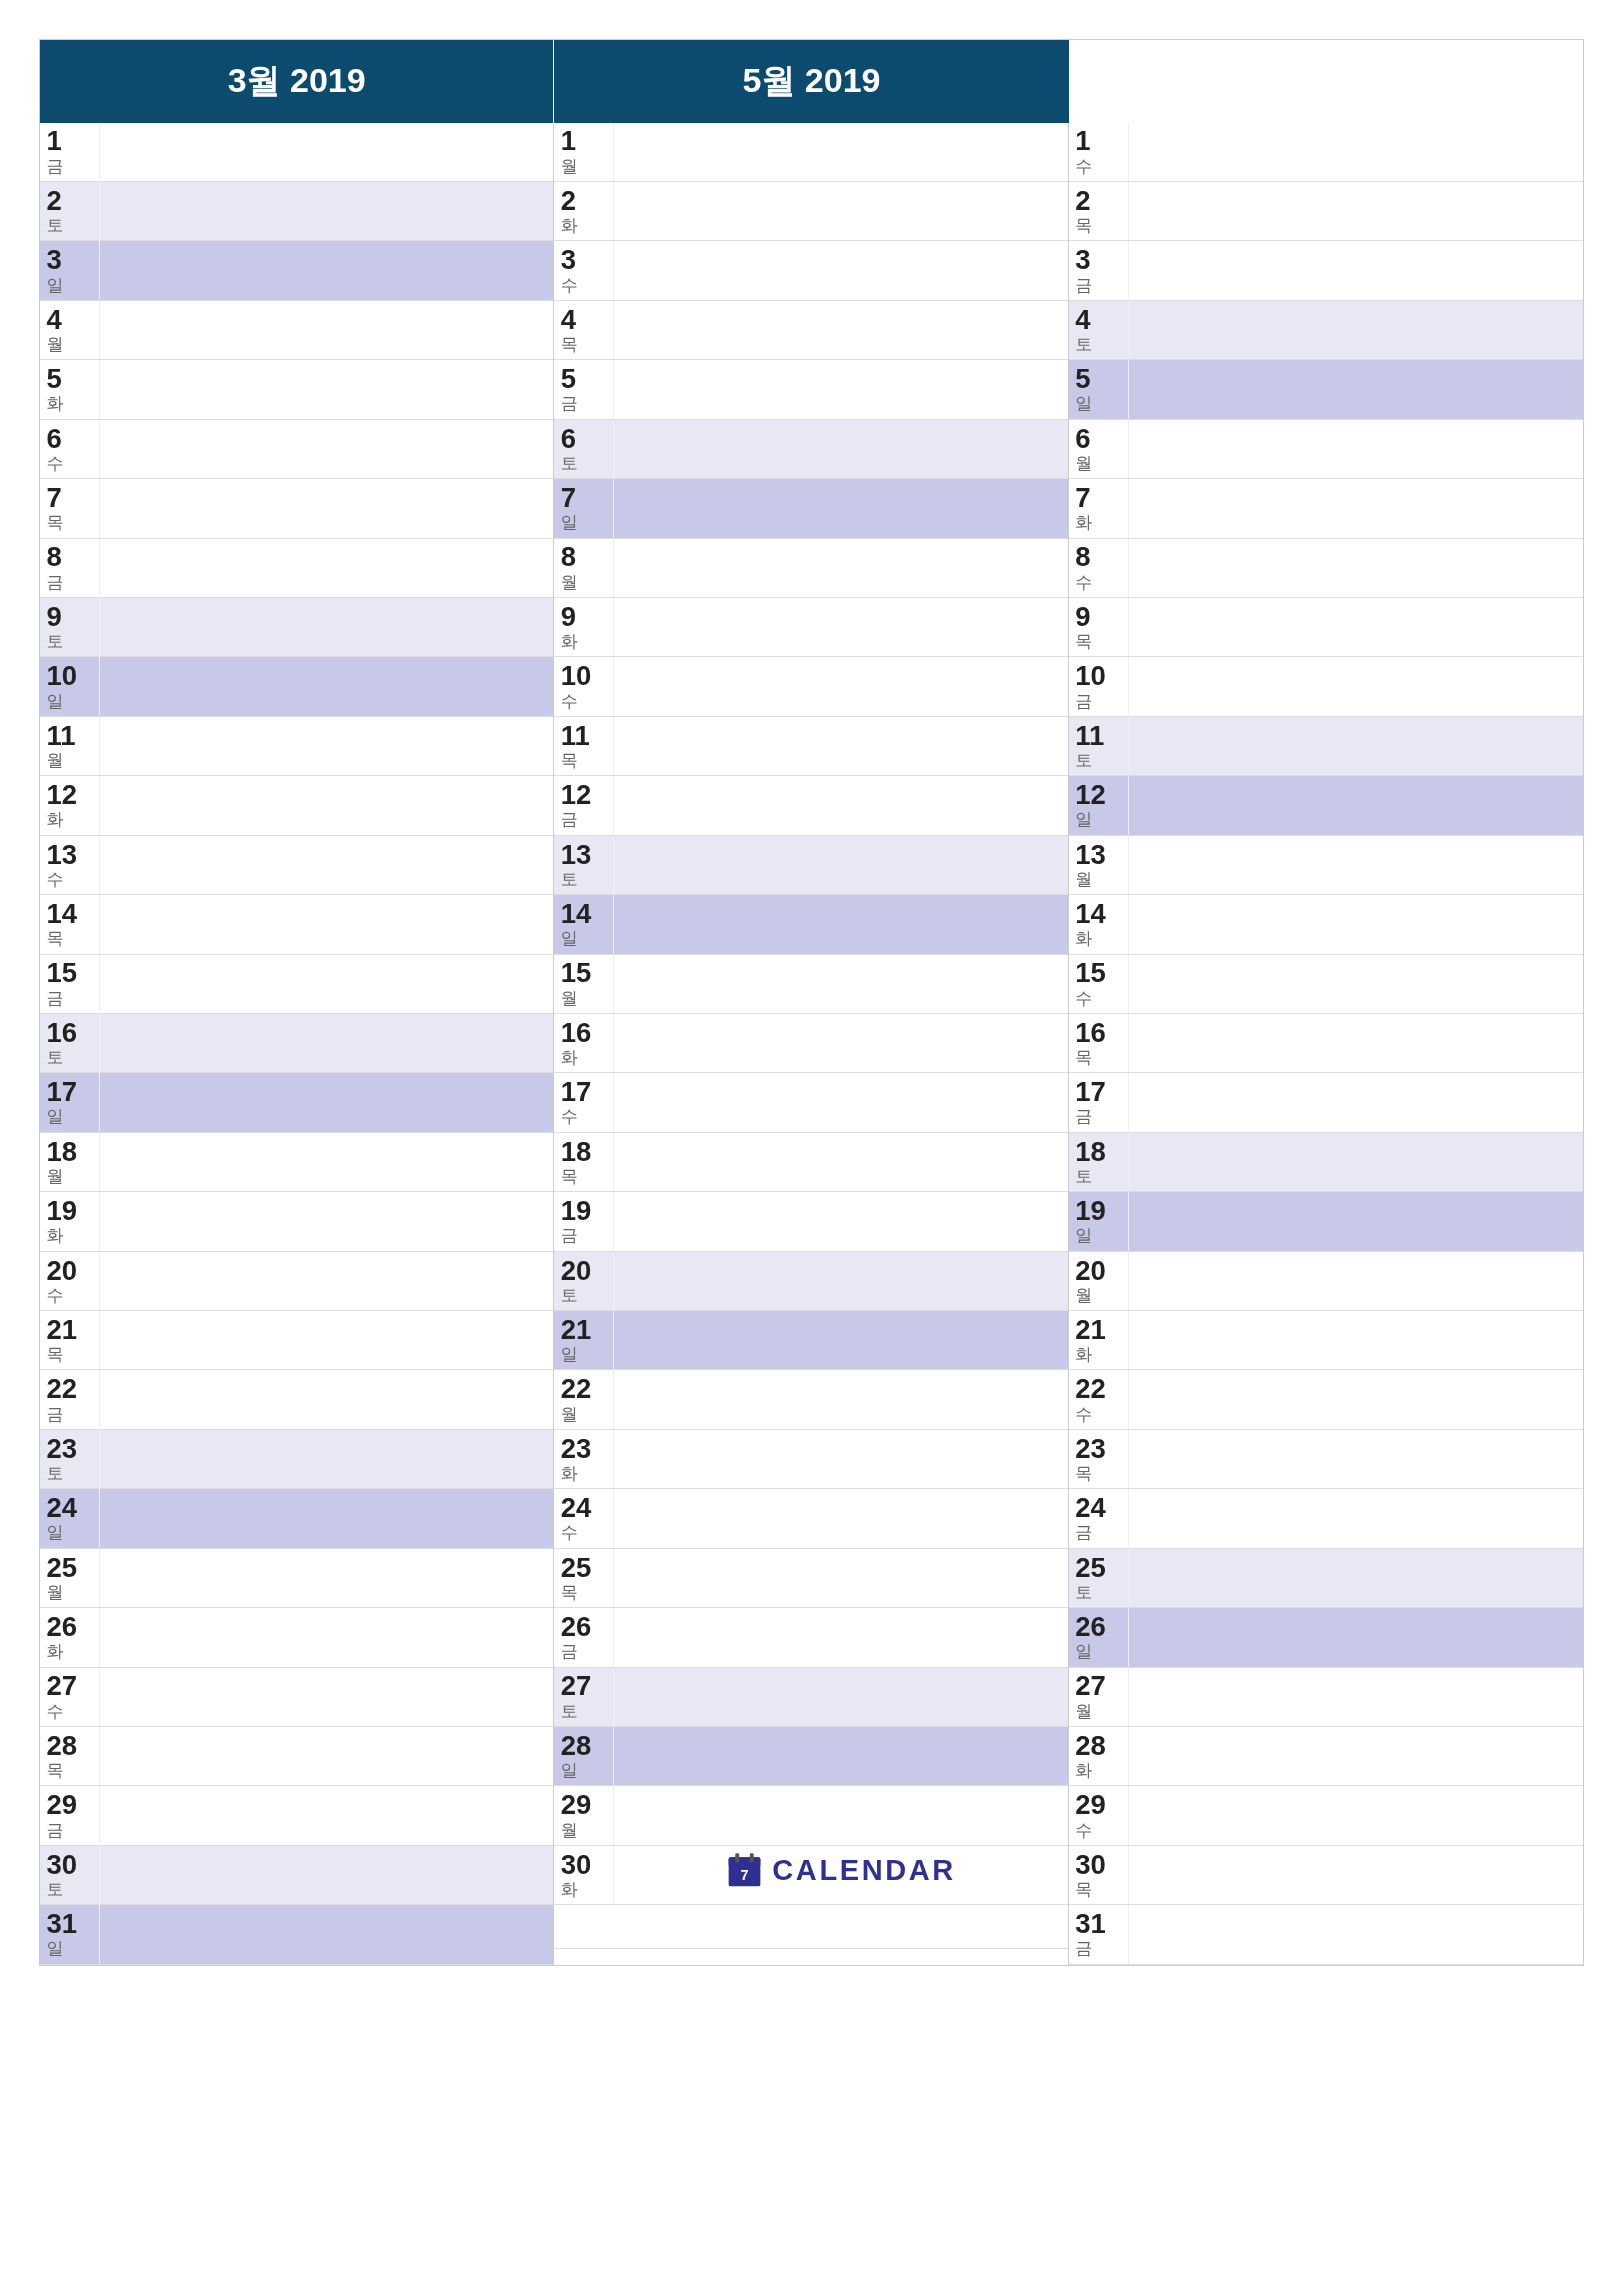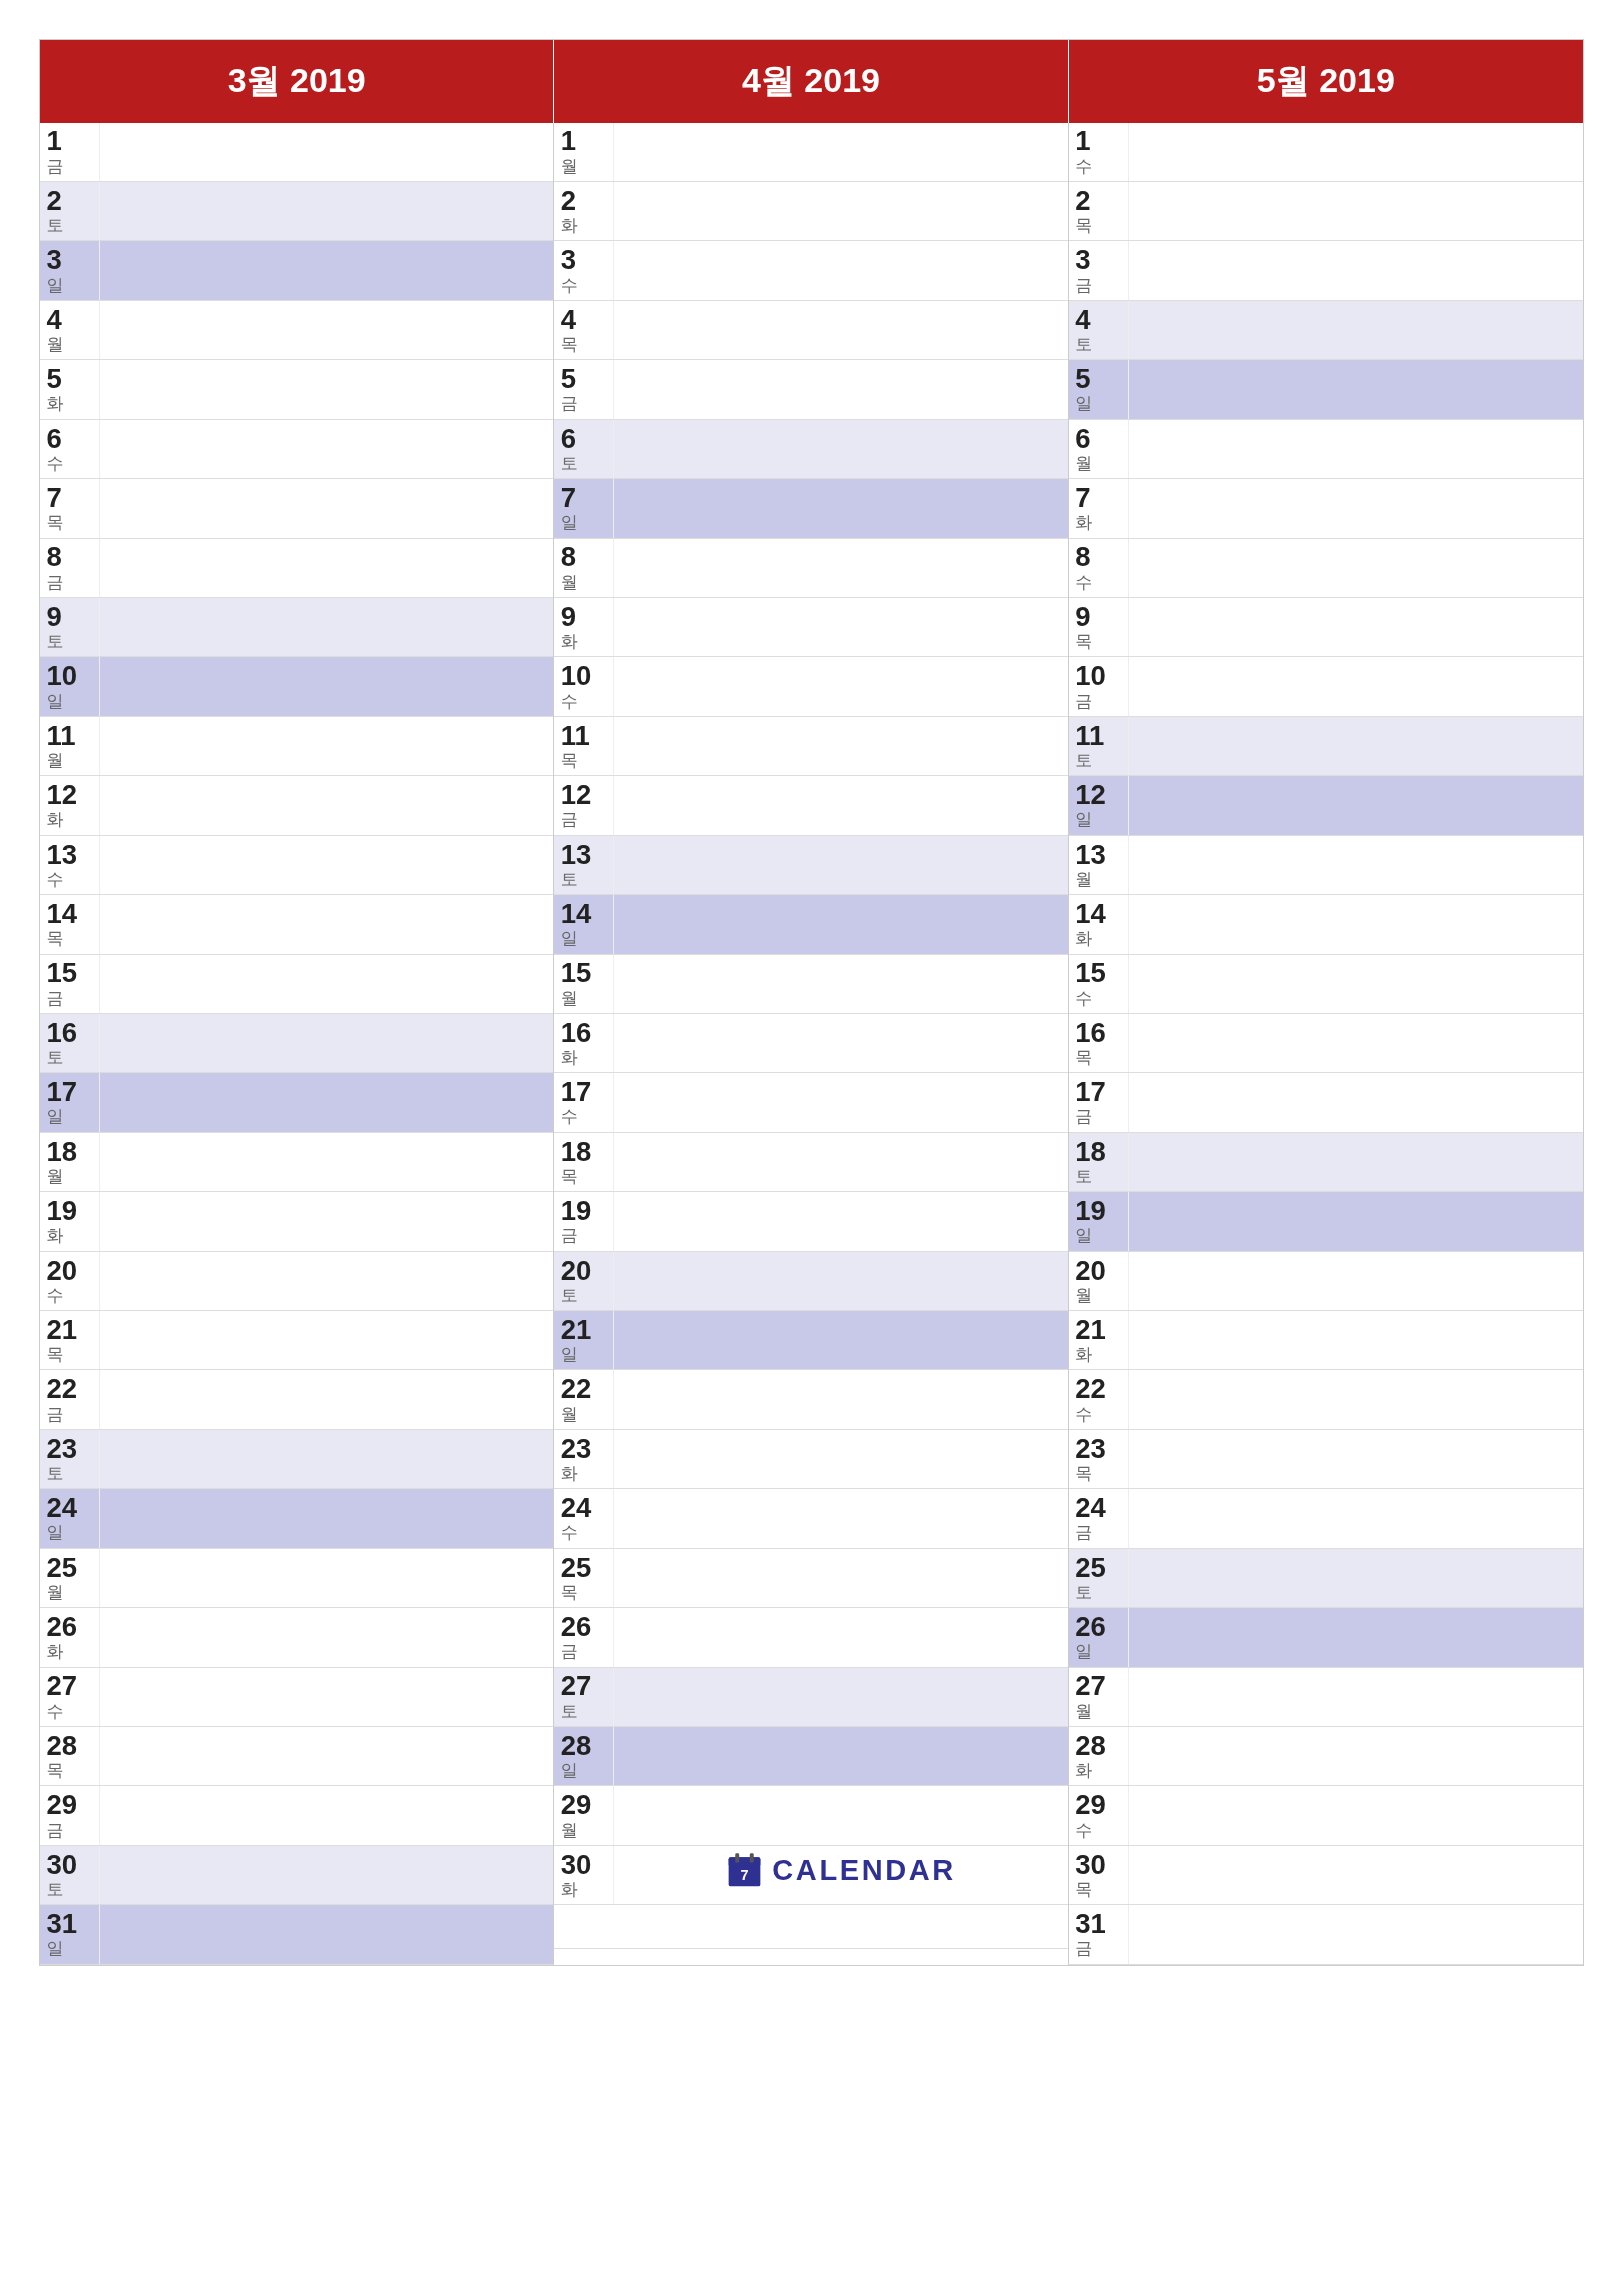--- a/index.html
+++ b/index.html
@@ -12,21 +12,21 @@
     }
     .calendar-container {
       width: 100%;
       border: 0.7px solid #ccc;
     }
     .header-row {
       display: grid;
       grid-template-columns: 1fr 1fr 1fr;
     }
     .month-header {
-      background: #b91c1c;
+      background: #0c4a6e;
       color: #fff;
       text-align: center;
       font-size: 34px;
       font-weight: bold;
       padding: 18.3px 6.5px;
       border-right: 0.7px solid #fff;
     }
     .month-header:last-child {
       border-right: none;
     }
@@ -101,23 +101,20 @@
     }
   </style>
 </head>
 <body>
 
 <div class="calendar-container">
 
   <div class="header-row">
     <div class="month-header">
       <span>3월 2019</span>
-    </div>
-    <div class="month-header">
-      <span>4월 2019</span>
     </div>
     <div class="month-header">
       <span>5월 2019</span>
     </div>
   </div>
 
   <div class="days-grid" id="days-grid">
   <div class="month-column">
         <div class="day-row">
           <div class="day-number-block">

